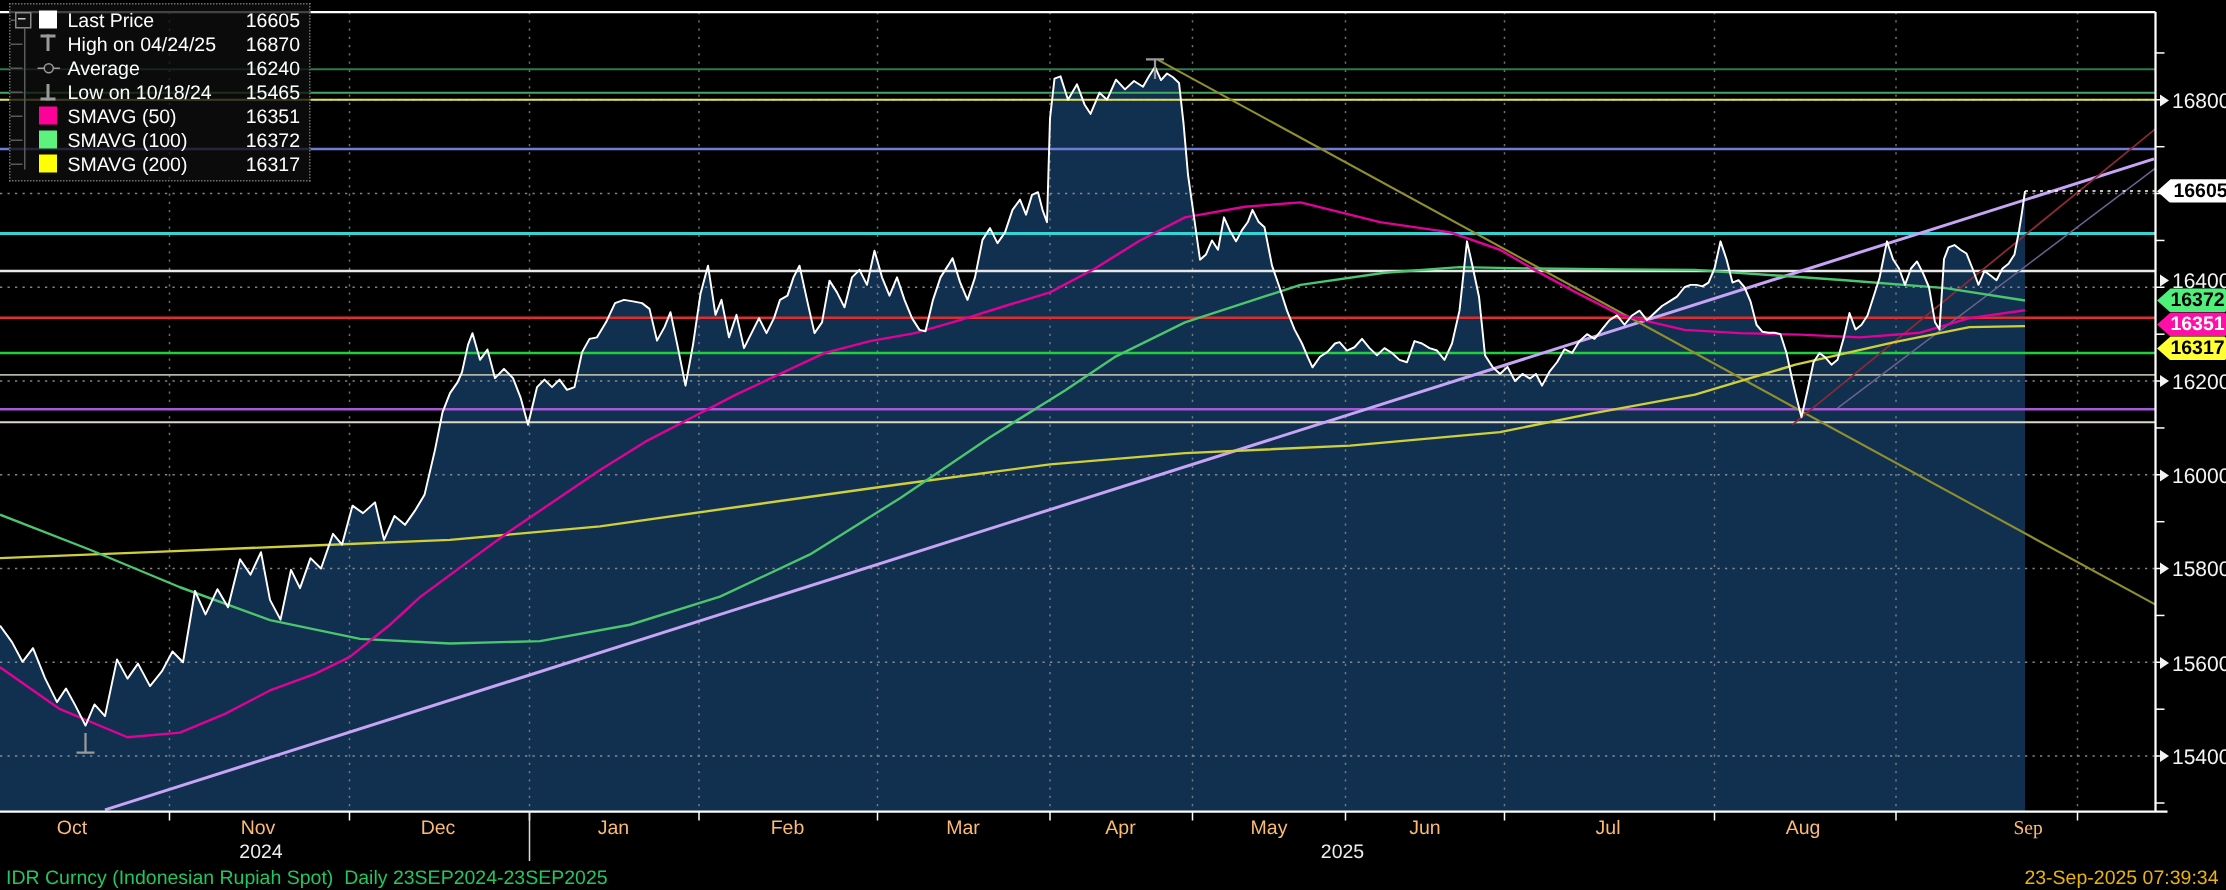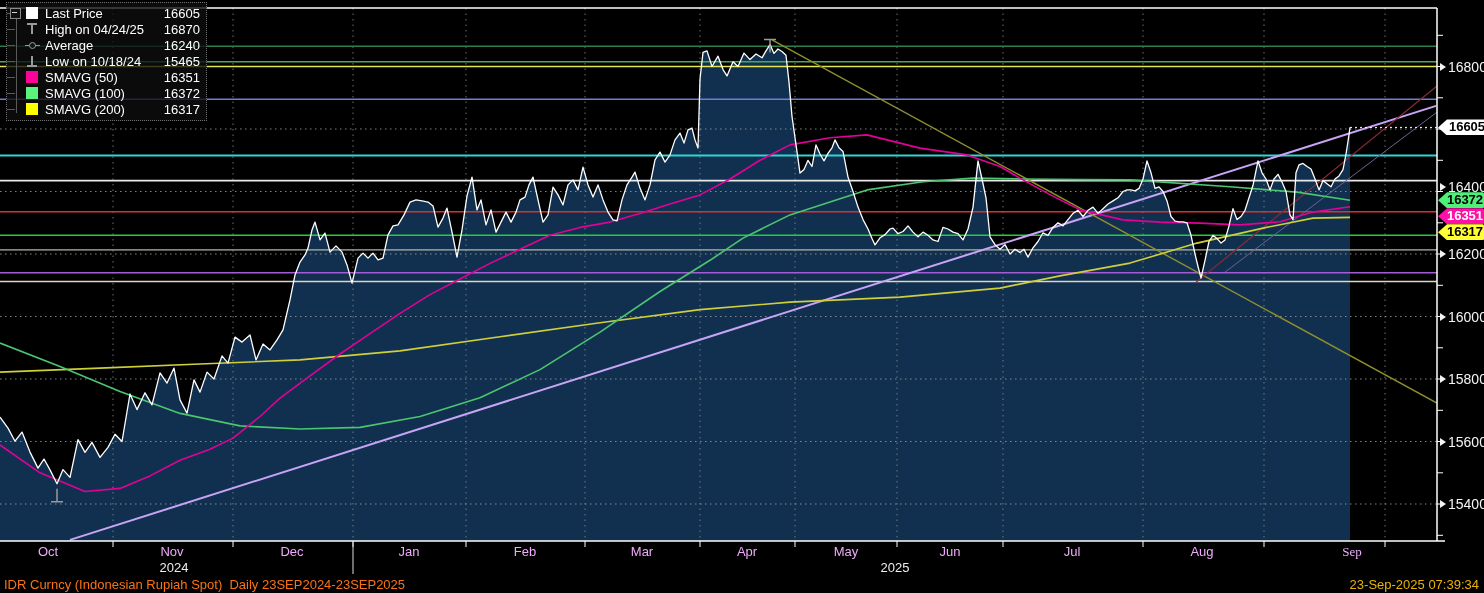--- a/index.html
+++ b/index.html
@@ -27,23 +27,23 @@
   .mk.avg::after{content:"";position:absolute;left:4px;top:4px;width:5px;height:5px;border:1px solid #9a9a9a;
     border-radius:50%;background:#141414;}
   
   .ylab{position:absolute;display:flex;align-items:center;height:16px;color:#f4f4f4;font-size:14px;z-index:5;}
   .ylab .arr{width:0;height:0;border-top:4px solid transparent;border-bottom:4px solid transparent;
     border-left:6px solid #f4f4f4;margin-right:2px;}
   .tag{position:absolute;left:1438px;width:54px;height:16px;line-height:16px;text-align:center;
     font-size:13px;font-weight:bold;clip-path:polygon(0 50%,9px 0,calc(100% - 9px) 0,100% 50%,calc(100% - 9px) 100%,9px 100%);}
   .tag.flat{width:58px;clip-path:polygon(0 50%,9px 0,100% 0,100% 100%,9px 100%);}
   
-  .xmon{position:absolute;top:544px;transform:translateX(-50%);color:#f0abfc;font-size:13px;z-index:5;}
+  .xmon{position:absolute;top:544px;transform:translateX(-50%);color:#fdba74;font-size:13px;z-index:5;}
   .xyear{position:absolute;top:560px;transform:translateX(-50%);color:#ececec;font-size:13px;z-index:5;}
-  #footer-left{position:absolute;left:4px;top:577px;color:#f97316;font-size:13px;white-space:pre;}
+  #footer-left{position:absolute;left:4px;top:577px;color:#22c55e;font-size:13px;white-space:pre;}
   #footer-center{position:absolute;left:873px;top:577px;transform:translateX(-50%);color:#ececec;font-size:13px;white-space:pre;}
   #footer-right{position:absolute;right:5px;top:577px;color:#eab308;font-size:13px;white-space:pre;}
 </style>
 </head>
 <body>
 
 <div id="screen">
 
   <svg id="chart-svg" width="1484" height="593">
       <g clip-path="url(#clip)">

